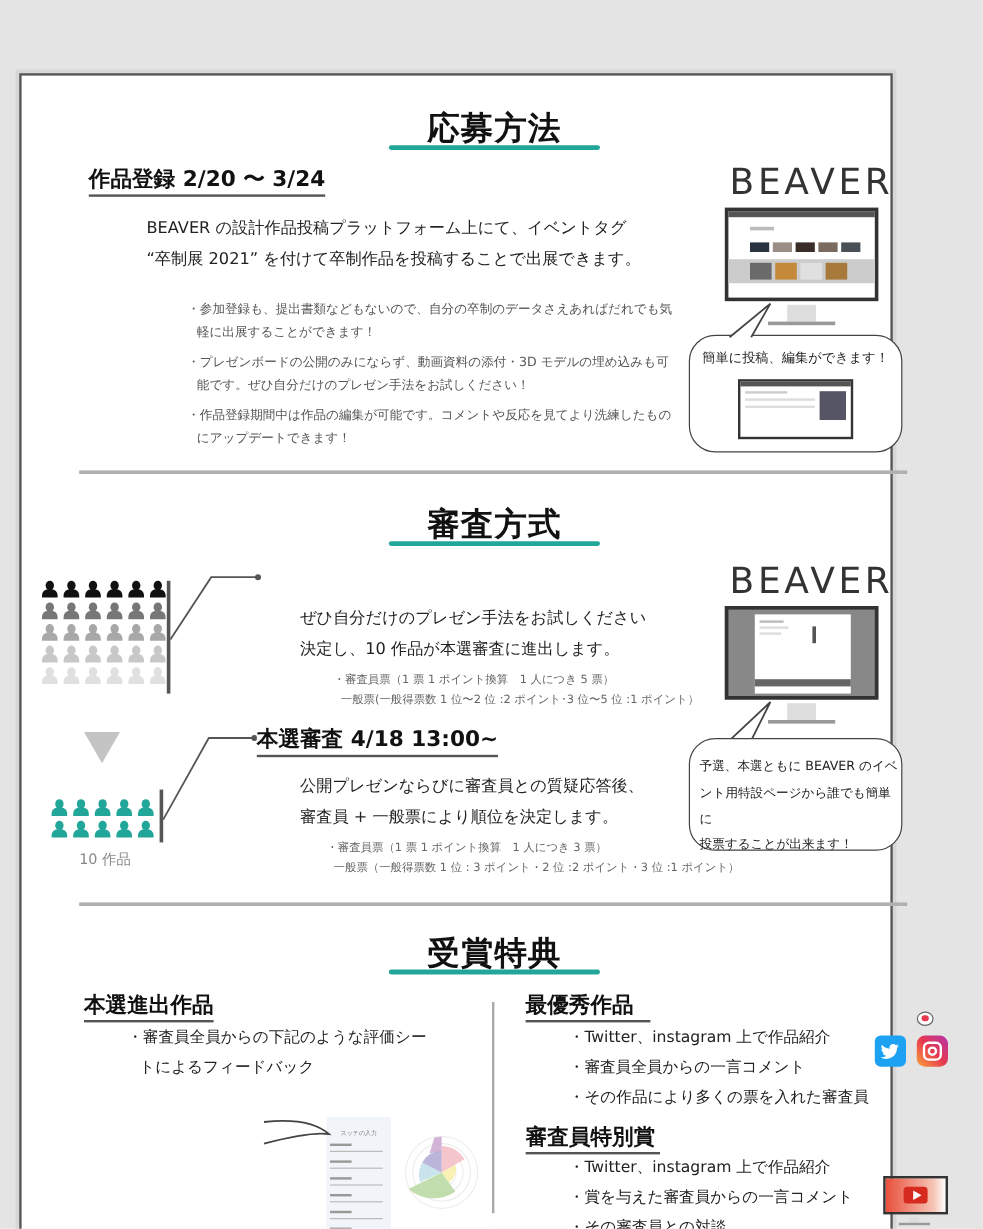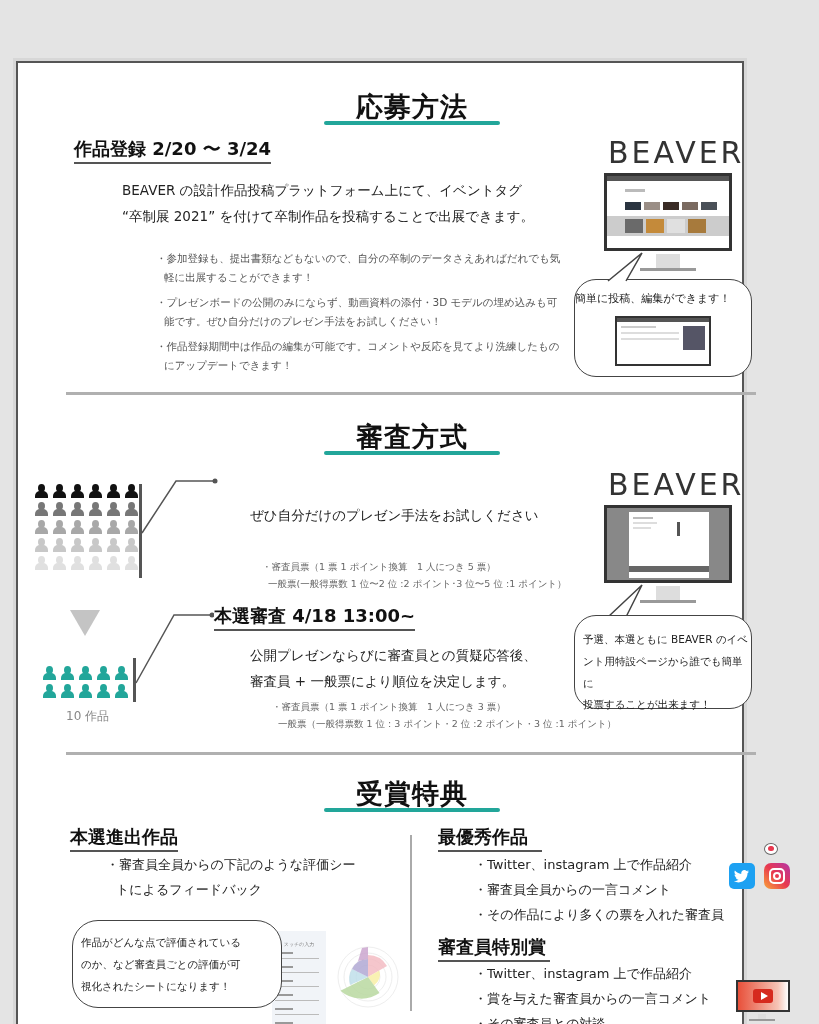--- a/index.html
+++ b/index.html
@@ -66,21 +66,21 @@
       <div style="width:18px; height:14px; background:#6a6a6a;"></div>
       <div style="width:18px; height:14px; background:#c48a3a;"></div>
       <div style="width:18px; height:14px; background:#e0e0e0;"></div>
       <div style="width:18px; height:14px; background:#a77a3c;"></div>
     </div>
   </div>
   <div class="stand-neck" style="left:638px; top:191px; width:24px; height:14px;"></div>
   <div class="stand-base" style="left:622px; top:205px; width:56px;"></div>
 
   <div class="bubble" style="left:556px; top:216px; width:178px; height:98px;">
-    <div class="bubble-text" style="margin-top:8px;">簡単に投稿、編集ができます！</div>
+    <div class="bubble-text" style="text-align:center; margin-top:8px;">簡単に投稿、編集ができます！</div>
     <div style="margin:6px auto 0; width:96px; height:50px; border:2px solid #333; background:#fff;">
       <div style="height:4px; background:#555;"></div>
       <div style="display:flex; padding:4px;">
         <div style="flex:1;">
           <div style="height:2px; background:#ccc; margin-bottom:4px; width:60%;"></div>
           <div style="height:2px; background:#ddd; margin-bottom:4px;"></div>
           <div style="height:2px; background:#ddd; margin-bottom:4px;"></div>
         </div>
         <div style="width:22px; height:24px; background:#556; margin-left:4px;"></div>
       </div>
@@ -229,22 +229,23 @@
     </div>
   <div class="vbar" style="left:121px; top:421px; height:94px;"></div>
 
   <svg class="abs" style="left:122px; top:410px;" width="80" height="90">
     <polyline points="2,60 36,8 74,8" fill="none" stroke="#555" stroke-width="1.5"></polyline>
     <circle cx="75" cy="8" r="2.5" fill="#555"></circle>
   </svg>
 
   <div class="body-txt" style="left:232px; top:439px; white-space:nowrap;">
     <div>ぜひ自分だけのプレゼン手法をお試しください</div>
-  </div>
-  <div class="small-txt" style="left:244px; top:495px;">
+    <div>決定し、10 作品が本選審査に進出します。</div>
+  </div>
+  <div class="small-txt" style="left:260px; top:495px;">
     <div>・審査員票（1 票 1 ポイント換算　1 人につき 5 票）</div>
     <div style="padding-left:6px;">一般票(一般得票数 1 位〜2 位 :2 ポイント･3 位〜5 位 :1 ポイント）</div>
   </div>
 
   <svg class="abs" style="left:52px; top:547px;" width="32" height="28">
     <polygon points="0,0 30,0 15,26" fill="#c4c4c4"></polygon>
   </svg>
 
   <div id="finalists">
       <div class="people-row" style="left: 24px; top: 603px;">
@@ -390,25 +391,20 @@
         <path d="M0 0 L-16 -8 A18 18 0 0 1 0 -18 Z" fill="#b0a8d4" opacity="0.85"></path>
         <path d="M0 -18 L0 -30 L-6 -29 L-10 -16 Z" fill="#c8a0cc" opacity="0.8"></path>
       </g>
     </svg>
     <div style="font-size:7px; color:#555; text-align:center;">64点</div>
   </div>
 
   <svg class="abs" style="left:200px; top:864px;" width="60" height="30">
     <path d="M2 8 Q 40 4 56 18 Q 40 16 2 26" fill="#fff" stroke="#444" stroke-width="1.5"></path>
   </svg>
-  <div class="bubble" style="left:54px; top:857px; width:210px; height:88px; padding:10px 0 0 8px; border-radius:26px;">
-    <div class="bubble-text" style="font-size:10.5px;">作品がどんな点で評価されている</div>
-    <div class="bubble-text" style="font-size:10.5px;">のか、など審査員ごとの評価が可</div>
-    <div class="bubble-text" style="font-size:10.5px;">視化されたシートになります！</div>
-  </div>
 
   <div class="abs" style="left:392px; top:772px; width:2px; height:176px; background:#aaa;"></div>
 
   <div class="sub-h" style="left:420px; top:762px; padding-right:14px;">最優秀作品</div>
   <div class="bul-list" style="left:456px; top:789px; white-space:nowrap;">
     <div>・Twitter、instagram 上で作品紹介</div>
     <div>・審査員全員からの一言コメント</div>
     <div>・その作品により多くの票を入れた審査員</div>
   </div>
 

